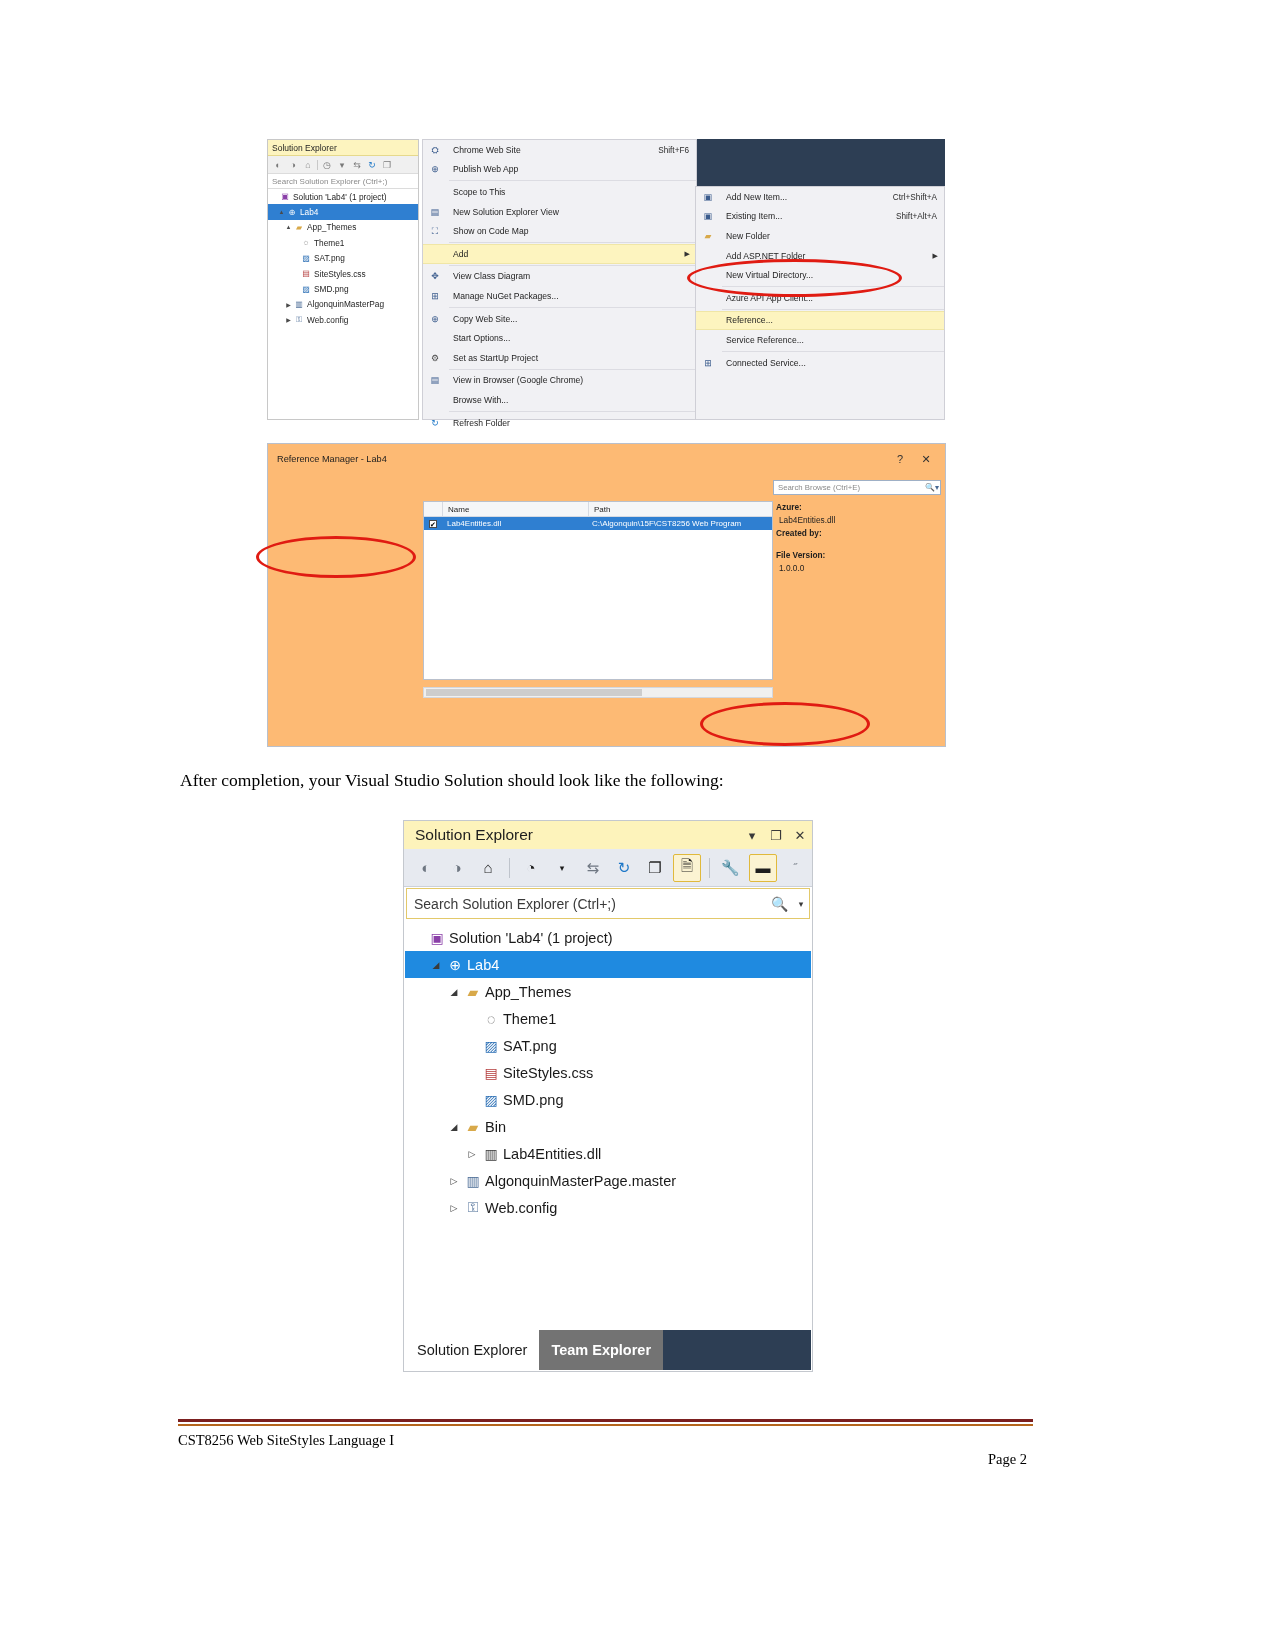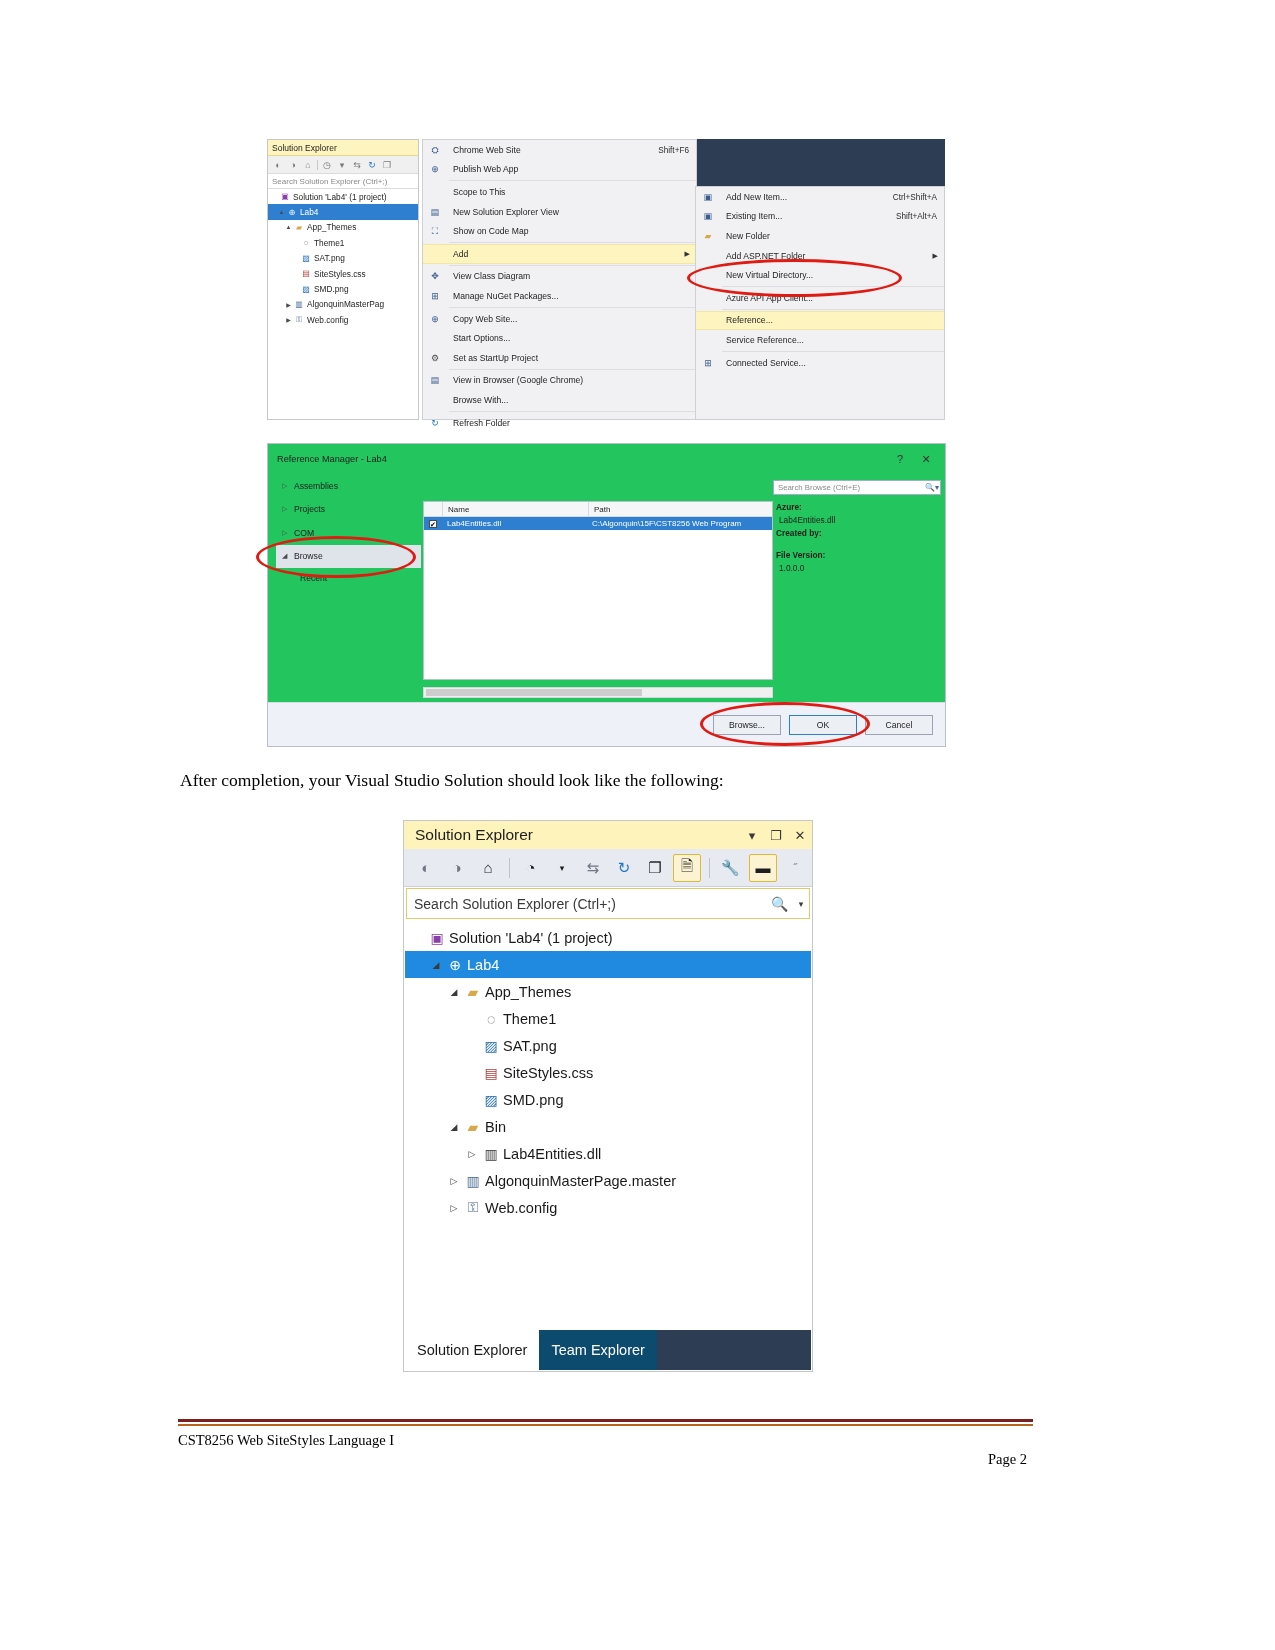--- a/index.html
+++ b/index.html
@@ -50,21 +50,21 @@
       font-family:"Liberation Sans",sans-serif;}
   #f1-subgut{position:absolute;left:0;top:0;width:26px;height:100%;background:#f1f1f4;}
   
   #f1-dark{position:absolute;left:428px;top:0;width:250px;height:47px;background:#2d3e54;}
 
   
   .ell{position:absolute;border:3.2px solid #e01b12;border-radius:50%;box-sizing:border-box;}
 
   
   #fig2{position:absolute;left:267px;top:443px;width:679px;height:304px;
-       background:#22c55e;border:1px solid #b9c0cc;box-sizing:border-box;
+       background:#fdba74;border:1px solid #b9c0cc;box-sizing:border-box;
        font-family:"Liberation Sans",sans-serif;}
   #f2-title{height:30px;display:flex;align-items:center;padding:0 6px 0 9px;
        font-size:9.2px;color:#1e1e1e;}
   #f2-title .sp{flex:1;}
   #f2-title .tb{width:26px;text-align:center;font-size:11px;color:#333;}
   #f2-body{position:absolute;left:0;top:30px;right:0;bottom:44px;}
   #f2-left{position:absolute;left:8px;top:0;width:145px;bottom:0;font-size:8.6px;}
   .f2cat{height:23.5px;display:flex;align-items:center;padding-left:6px;color:#1e1e1e;}
   .f2cat .cw{width:12px;font-size:7px;color:#4a4a4a;}
   .f2cat.open{background:#dfe3ea;}
@@ -131,21 +131,21 @@
       padding-top:3px;box-sizing:border-box;}
   .f3row{height:27px;display:flex;align-items:center;font-size:14.5px;color:#1a1a1a;
       white-space:nowrap;}
   .f3row.sel{background:#1f8ae0;color:#ffffff;}
   .f3tw{width:14px;text-align:center;font-size:9px;color:#3a3a3a;}
   .f3ico{width:24px;text-align:center;font-size:14px;}
   #f3-tabs{position:absolute;left:1px;right:1px;bottom:1px;height:40px;background:#2d3e54;
       display:flex;align-items:stretch;}
   .f3tab{display:flex;align-items:center;padding:0 12px;font-size:14.5px;}
   .f3tab.active{background:#ffffff;color:#1a1a1a;}
-  .f3tab.inactive{background:#0c4a6e;color:#ffffff;}
+  .f3tab.inactive{background:#737373;color:#ffffff;font-weight:bold;}
 
   
   #rule1{position:absolute;left:178px;top:1419px;width:855px;height:3px;background:#7b1f1f;}
   #rule2{position:absolute;left:178px;top:1424px;width:855px;height:1.5px;background:#b5651d;}
   #foot-left{position:absolute;left:178px;top:1432px;font-size:14.5px;color:#000;}
   #foot-right{position:absolute;left:988px;top:1451px;font-size:14.5px;color:#000;text-align:center;}
 </style>
 </head>
 <body>
 
@@ -330,39 +330,20 @@
 
 <div id="fig2">
   <div id="f2-title">
     <span>Reference Manager - Lab4</span>
     <span class="sp"></span>
     <span class="tb">?</span>
     <span class="tb">✕</span>
   </div>
 
   <div id="f2-body">
-    <div id="f2-left">
-        <div class="f2cat">
-          <span class="cw">▷</span>
-          <span>Assemblies</span>
-        </div>
-        <div class="f2cat">
-          <span class="cw">▷</span>
-          <span>Projects</span>
-        </div>
-        <div class="f2cat">
-          <span class="cw">▷</span>
-          <span>COM</span>
-        </div>
-        <div class="f2cat open">
-          <span class="cw">◢</span>
-          <span>Browse</span>
-        </div>
-        <div class="f2sub">Recent</div>
-      </div>
 
     <div id="f2-searchwrap">
       <span class="txt">Search Browse (Ctrl+E)</span>
       <span class="mg">🔍▾</span>
     </div>
 
     <div id="f2-list">
       <div id="f2-lhead">
         <div class="c0"></div>
         <div class="c1">Name</div>
@@ -386,25 +367,20 @@
     <div id="f2-detail">
       <div><b>Azure:</b></div>
       <div style="padding-left:3px;">Lab4Entities.dll</div>
       <div><b>Created by:</b></div>
       <div style="height:9px;"></div>
       <div><b>File Version:</b></div>
       <div style="padding-left:3px;">1.0.0.0</div>
     </div>
   </div>
 
-  <div id="f2-foot">
-      <div class="f2btn">Browse...</div>
-      <div class="f2btn primary">OK</div>
-      <div class="f2btn">Cancel</div>
-    </div>
 
   <div class="ell" style="left:-12px;top:92px;width:160px;height:42px;"></div>
   <div class="ell" style="left:432px;top:258px;width:170px;height:44px;"></div>
 </div>
 
 <div id="caption">After completion, your Visual Studio Solution should look like the following:</div>
 
 <div id="fig3">
   <div id="f3-title">
     <span class="t">Solution Explorer</span>

